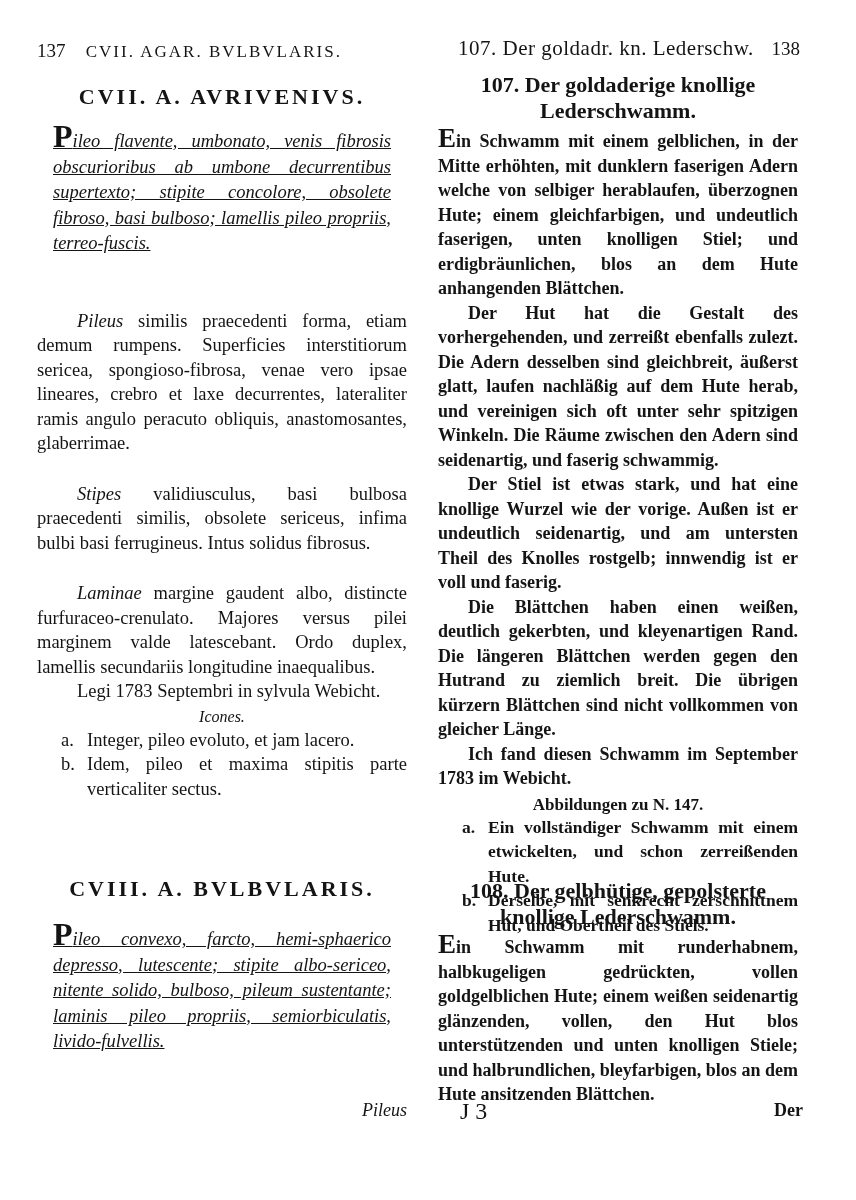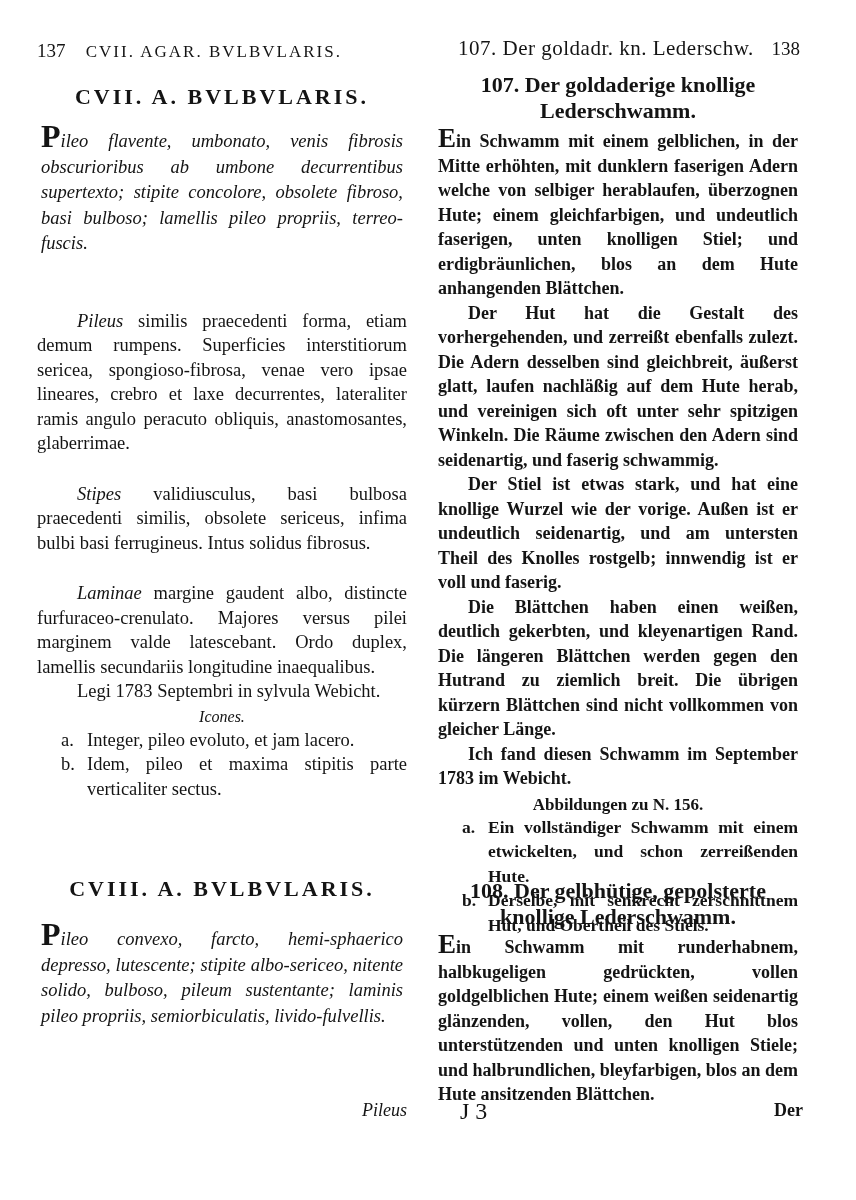--- a/index.html
+++ b/index.html
@@ -22,21 +22,21 @@
   .running-head .pgno { margin-right: 14px; letter-spacing: 0; font-size: 19px; }
   .right .running-head .pgno { margin-left: 12px; margin-right: 16px; }
 
   .sec-title {
     text-align: center; font-size: 22px; letter-spacing: 3px; margin: 0;
   }
   .sec-title-de {
     text-align: center; font-size: 22px; line-height: 26px; font-weight: bold; margin: 0;
   }
   .diag {
-    font-style: italic; font-size: 18.5px; line-height: 25.5px; text-align: justify; margin: 4px;
+    font-style: italic; font-size: 18.5px; line-height: 25.5px; text-align: justify; margin: 16px; text-decoration: underline;
   }
   .diag .drop { font-style: normal; font-weight: bold; font-size: 32px; line-height: 20px; }
   .para {
     font-size: 18.5px; line-height: 24.5px; text-align: justify; text-indent: 40px; margin: 0;
   }
   .para em { font-style: italic; }
   .de {
     font-size: 18px; line-height: 24.5px; text-align: justify; margin: 0; font-weight: bold;
   }
   .de.indent { text-indent: 30px; }
@@ -55,21 +55,21 @@
 </head>
 <body>
 
 <div class="page left">
   <div class="running-head">
     <span class="pgno">137</span>
     <span>CVII. AGAR. BVLBVLARIS.</span>
   </div>
 
   <div class="col" style="top:84px;">
-    <h2 class="sec-title">CVII. A. BVLBVLARIS.</h2>
+    <h2 class="sec-title">CVII. A. AVRIVENIVS.</h2>
     <p class="diag" style="margin-top:16px;"><span class="drop">P</span><span>ileo flavente, umbonato, venis fibrosis obscurioribus ab umbone decurrentibus supertexto; stipite concolore, obsolete fibroso, basi bulboso; lamellis pileo propriis, terreo-fuscis.</span></p>
 
     <p class="para" style="margin-top:52px;"><em>Pileus</em><span> similis praecedenti forma, etiam demum rumpens. Superficies interstitiorum sericea, spongioso-fibrosa, venae vero ipsae lineares, crebro et laxe decurrentes, lateraliter ramis angulo peracuto obliquis, anastomosantes, glaberrimae.</span></p>
 
     <p class="para" style="margin-top:26px;"><em>Stipes</em><span> validiusculus, basi bulbosa praecedenti similis, obsolete sericeus, infima bulbi basi ferrugineus. Intus solidus fibrosus.</span></p>
 
     <p class="para" style="margin-top:26px;"><em>Laminae</em><span> margine gaudent albo, distincte furfuraceo-crenulato. Majores versus pilei marginem valde latescebant. Ordo duplex, lamellis secundariis longitudine inaequalibus.</span></p>
 
     <p class="para"><span>Legi 1783 Septembri in sylvula Webicht.</span></p>
 
@@ -99,21 +99,21 @@
   </div>
 
   <div class="col" style="top:72px;">
     <h2 class="sec-title-de" style="padding:0 20px;">107. Der goldaderige knollige Lederschwamm.</h2>
     <p class="de" style="margin-top:2px;"><span class="init">E</span><span>in Schwamm mit einem gelblichen, in der Mitte erhöhten, mit dunklern faserigen Adern welche von selbiger herablaufen, überzognen Hute; einem gleichfarbigen, und undeutlich faserigen, unten knolligen Stiel; und erdigbräunlichen, blos an dem Hute anhangenden Blättchen.</span></p>
     <p class="de indent">Der Hut hat die Gestalt des vorhergehenden, und zerreißt ebenfalls zulezt. Die Adern desselben sind gleichbreit, äußerst glatt, laufen nachläßig auf dem Hute herab, und vereinigen sich oft unter sehr spitzigen Winkeln. Die Räume zwischen den Adern sind seidenartig, und faserig schwammig.</p>
     <p class="de indent">Der Stiel ist etwas stark, und hat eine knollige Wurzel wie der vorige. Außen ist er undeutlich seidenartig, und am untersten Theil des Knolles rostgelb; innwendig ist er voll und faserig.</p>
     <p class="de indent">Die Blättchen haben einen weißen, deutlich gekerbten, und kleyenartigen Rand. Die längeren Blättchen werden gegen den Hutrand zu ziemlich breit. Die übrigen kürzern Blättchen sind nicht vollkommen von gleicher Länge.</p>
     <p class="de indent">Ich fand diesen Schwamm im September 1783 im Webicht.</p>
 
-    <div class="plates-head-de">Abbildungen zu N. 156.</div>
+    <div class="plates-head-de">Abbildungen zu N. 147.</div>
     <div class="plate">
       <span class="lbl">a.</span>
       <span class="txt">Ein vollständiger Schwamm mit einem etwickelten, und schon zerreißenden Hute.</span>
     </div>
     <div class="plate">
       <span class="lbl">b.</span>
       <span class="txt">Derselbe, mit senkrecht zerschnittnem Hut, und Obertheil des Stiels.</span>
     </div>
   </div>
 

